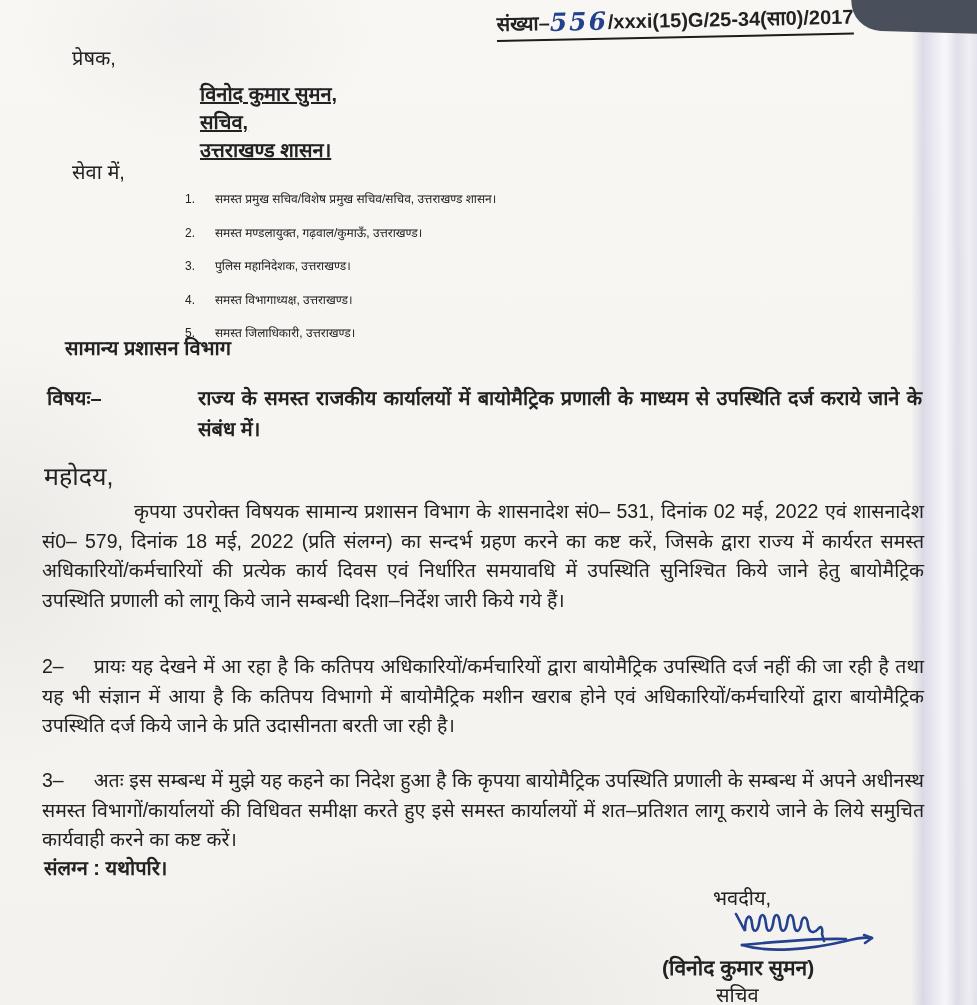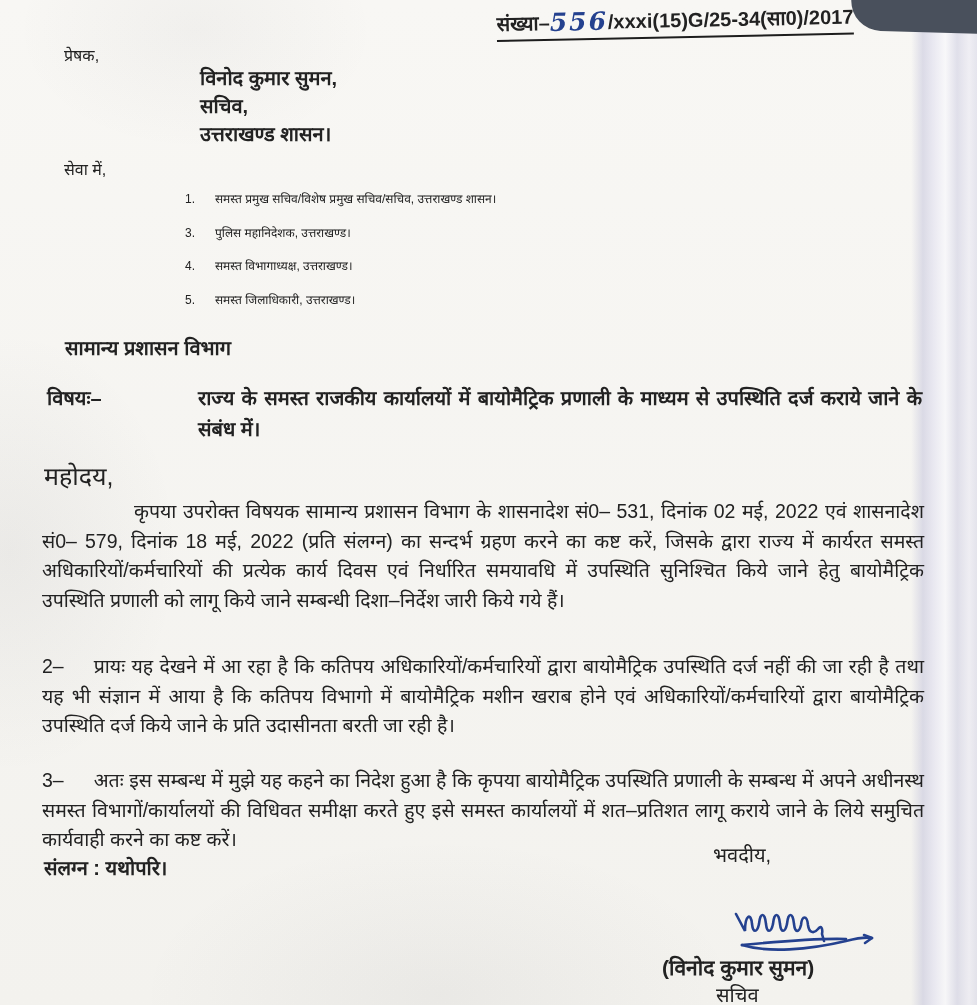--- a/index.html
+++ b/index.html
@@ -37,39 +37,39 @@
   
   .ref-line{
     position:absolute;left:497px;top:8px;
     font-size:20px;font-weight:bold;white-space:nowrap;
     border-bottom:2px solid #1d1d1d;padding-bottom:3px;
     transform:rotate(-1.2deg);transform-origin:left bottom;
   }
   .ref-line .hand{font-size:25px;position:relative;top:1px;}
   
   .abs{position:absolute;}
-  .lbl{font-size:16px;}
-  .sender{left:200px;top:64px;line-height:28px;font-size:20px;font-weight:bold;}
+  .lbl{font-size:20px;margin-left:8px;}
+  .sender{left:200px;top:80px;line-height:28px;font-size:20px;font-weight:bold;text-decoration:underline;}
   .recipients{left:185px;top:183px;font-size:12px;line-height:33.5px;}
   .recipients .row{white-space:nowrap;}
   .recipients .num{display:inline-block;width:30px;}
   .dept-row{left:65px;top:334px;width:855px;font-size:20px;}
   .dept-row .place{position:absolute;left:495px;top:0;font-weight:bold;}
   .dept-row .hand{font-size:26px;letter-spacing:1px;}
   .subject{left:47px;top:383px;width:875px;display:flex;font-size:20px;line-height:31px;}
   .subject .s-label{width:118px;font-weight:bold;flex:none;}
   .subject .s-text{flex:1;text-align:justify;font-weight:bold;margin-left:33px;}
   .salut{left:44px;top:458px;font-size:25px;}
   .para{left:42px;width:882px;font-size:19.5px;line-height:29.5px;text-align:justify;margin:0;}
   .p1{top:497px;text-indent:92px;}
   .p2{top:652px;}
   .p3{top:766px;}
   .pnum{margin-right:30px;}
   .encl{left:44px;top:854px;font-size:20px;font-weight:bold;}
-  .closing-regards{left:713px;top:841px;font-size:20px;}
+  .closing-regards{left:713px;top:884px;font-size:20px;}
   .sig{left:728px;top:900px;}
   .signer-name{left:662px;top:953px;font-size:21px;font-weight:bold;}
   .signer-desig{left:716px;top:981px;font-size:20px;}
 </style>
 </head>
 <body>
 
 <div class="scan-strip"></div>
 <div class="corner-dark"></div>
 
@@ -80,20 +80,21 @@
 <div class="abs lbl" style="left:64px;top:44px;">प्रेषक,</div>
 <div class="abs sender">
   <div>विनोद कुमार सुमन,</div>
   <div>सचिव,</div>
   <div>उत्तराखण्ड शासन।</div>
 </div>
 
 <div class="abs lbl" style="left:64px;top:158px;">सेवा में,</div>
 <div class="abs recipients">
   <div class="row"><span class="num">1.</span><span>समस्त प्रमुख सचिव/विशेष प्रमुख सचिव/सचिव, उत्तराखण्ड शासन।</span></div>
+  <div class="row"><span class="num">2.</span><span>समस्त मण्डलायुक्त, गढ़वाल/कुमाऊँ, उत्तराखण्ड।</span></div>
   <div class="row"><span class="num">3.</span><span>पुलिस महानिदेशक, उत्तराखण्ड।</span></div>
   <div class="row"><span class="num">4.</span><span>समस्त विभागाध्यक्ष, उत्तराखण्ड।</span></div>
   <div class="row"><span class="num">5.</span><span>समस्त जिलाधिकारी, उत्तराखण्ड।</span></div>
 </div>
 
 <div class="abs dept-row">
   <span style="font-weight:bold;text-align:right;">सामान्य प्रशासन विभाग</span>
 </div>
 
 <div class="abs subject">

